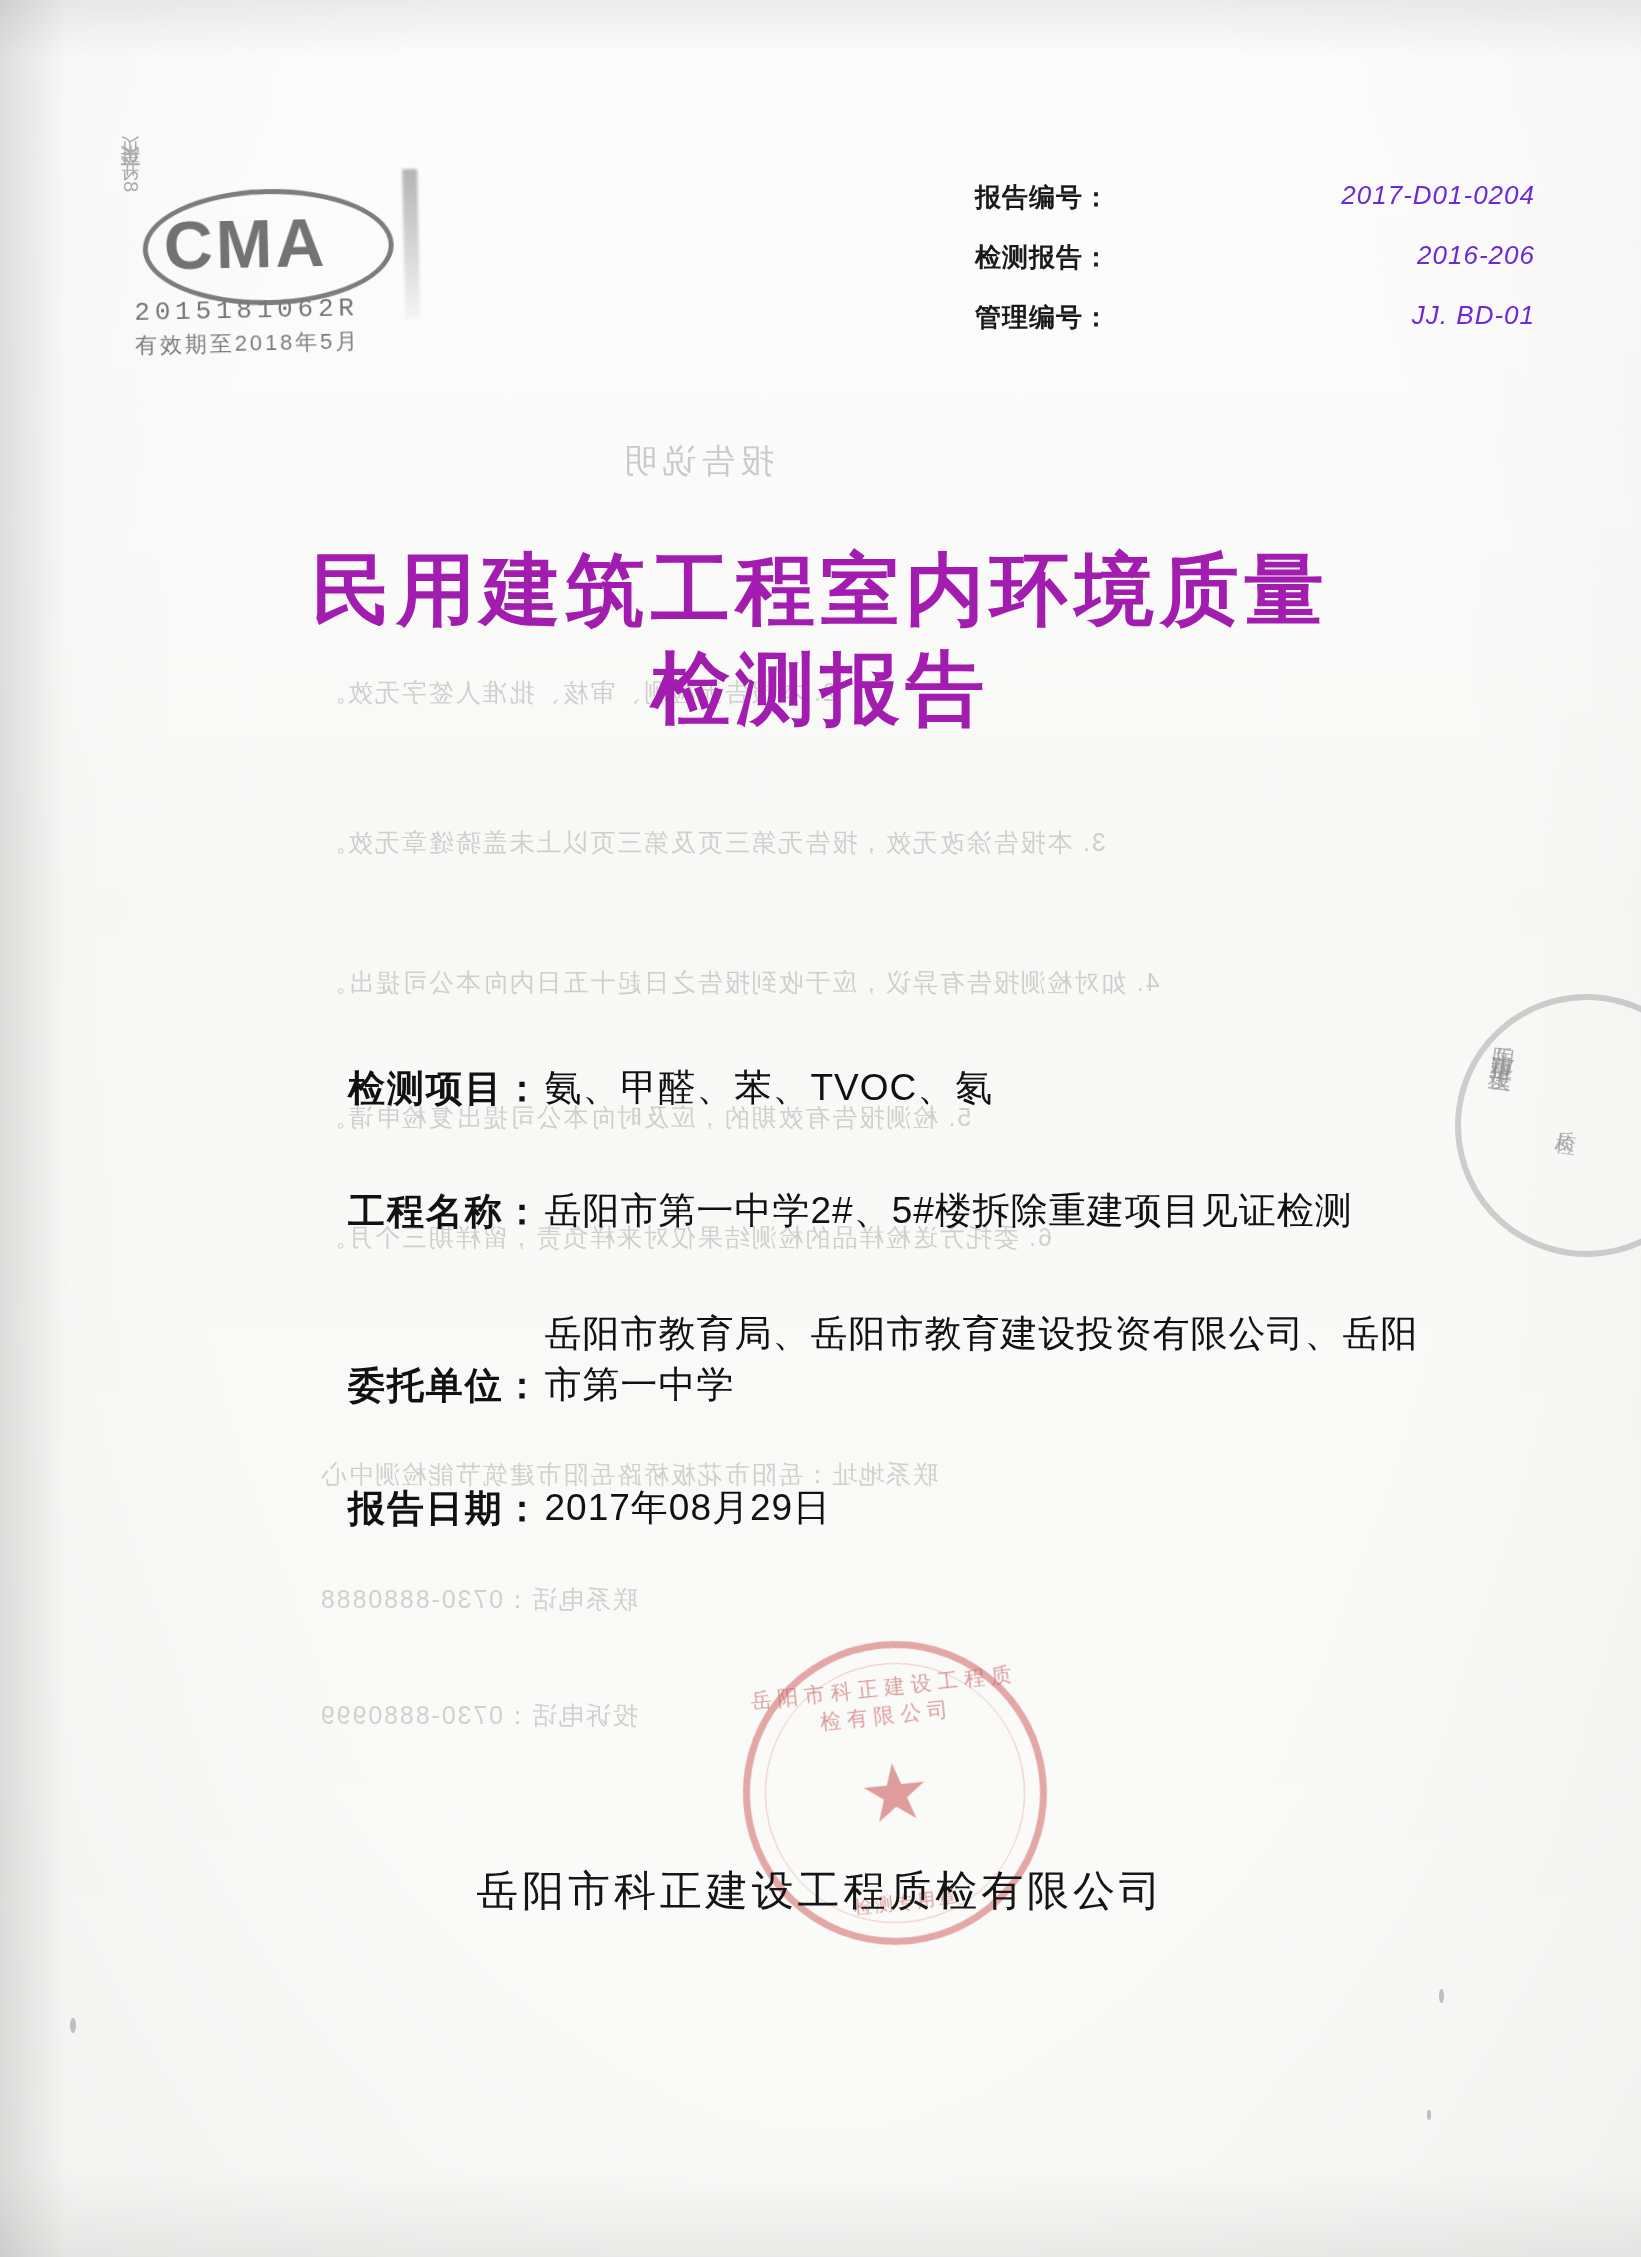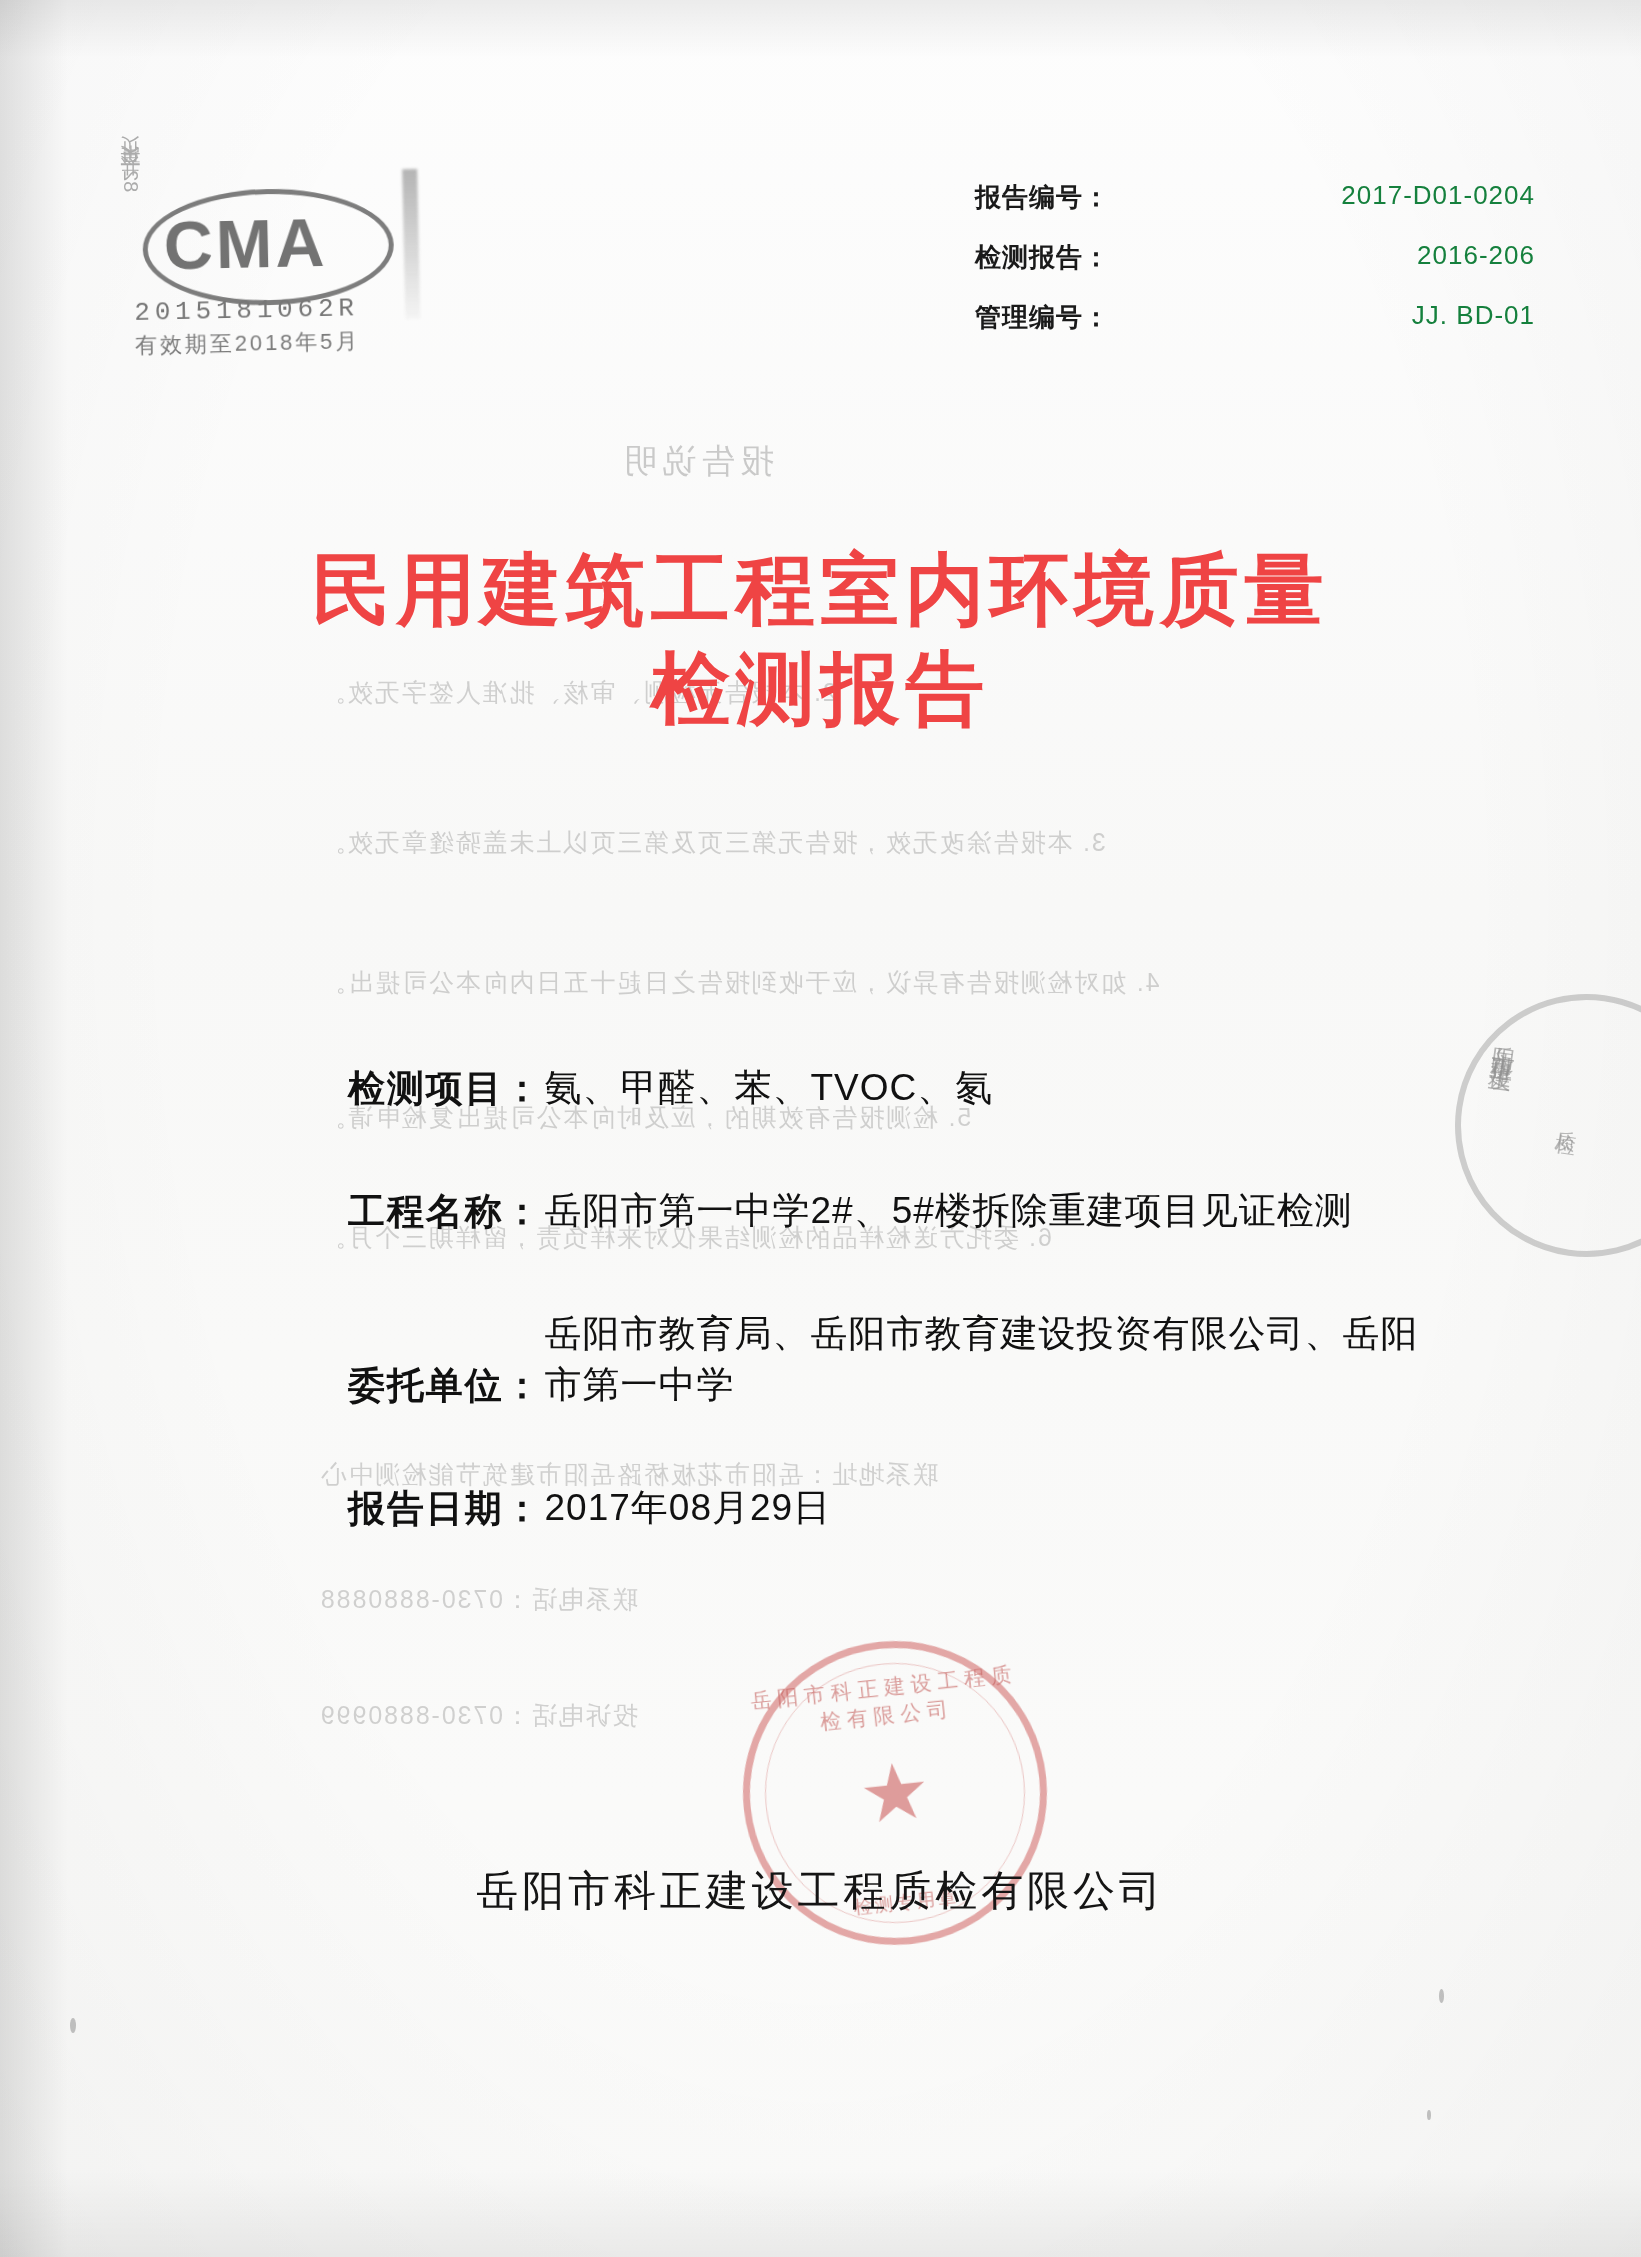--- a/index.html
+++ b/index.html
@@ -59,22 +59,23 @@
   }
   .meta-label {
     font-size: 26px;
     letter-spacing: 1px;
     font-weight: 700;
     color: #1a1a1a;
   }
   .meta-value {
     font-size: 26px;
     letter-spacing: 1px;
-    color: #15803d;
+    color: #6d28d9;
     font-family: "Liberation Sans", "DejaVu Sans", sans-serif;
+    font-style: italic;
   }
 
   
   .cma-seal {
     position: absolute;
     left: 114px;
     top: 162px;
     width: 319px;
     height: 193px;
     opacity: 0.72;
@@ -146,21 +147,21 @@
     top: 541px;
     left: 0;
     width: 100%;
     text-align: center;
   }
   .title-line {
     font-size: 79px;
     font-weight: 700;
     letter-spacing: 5.8px;
     line-height: 1.25;
-    color: #ef4444;
+    color: #a21caf;
     font-family: "DejaVu Sans", "Liberation Sans", sans-serif;
   }
 
   
   .fields {
     position: absolute;
     top: 1062px;
     left: 348px;
     width: 1091px;
   }

